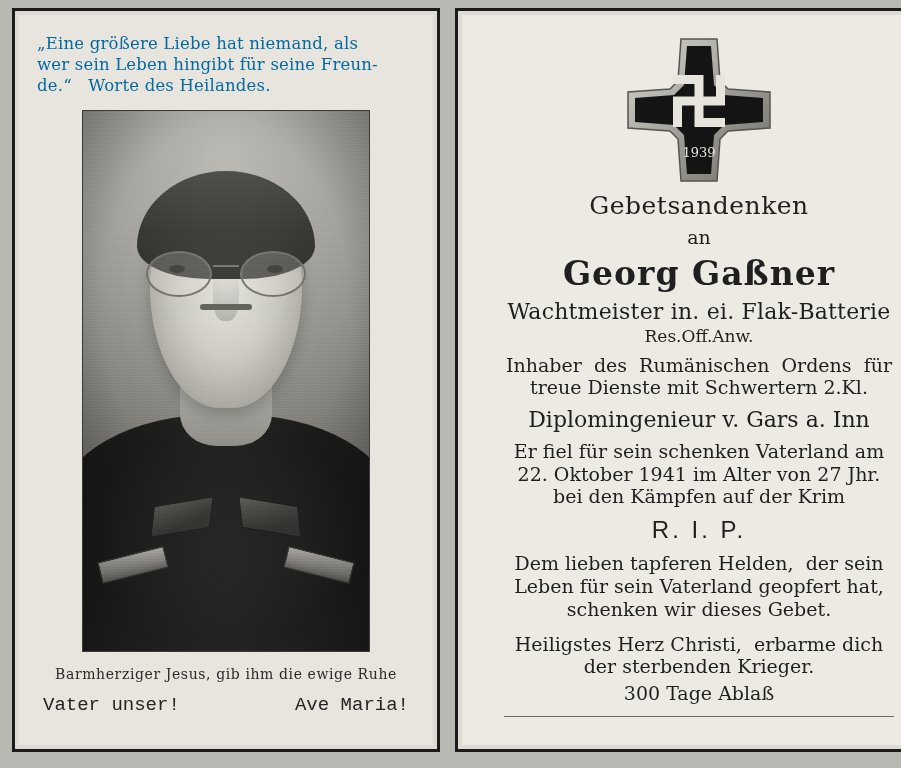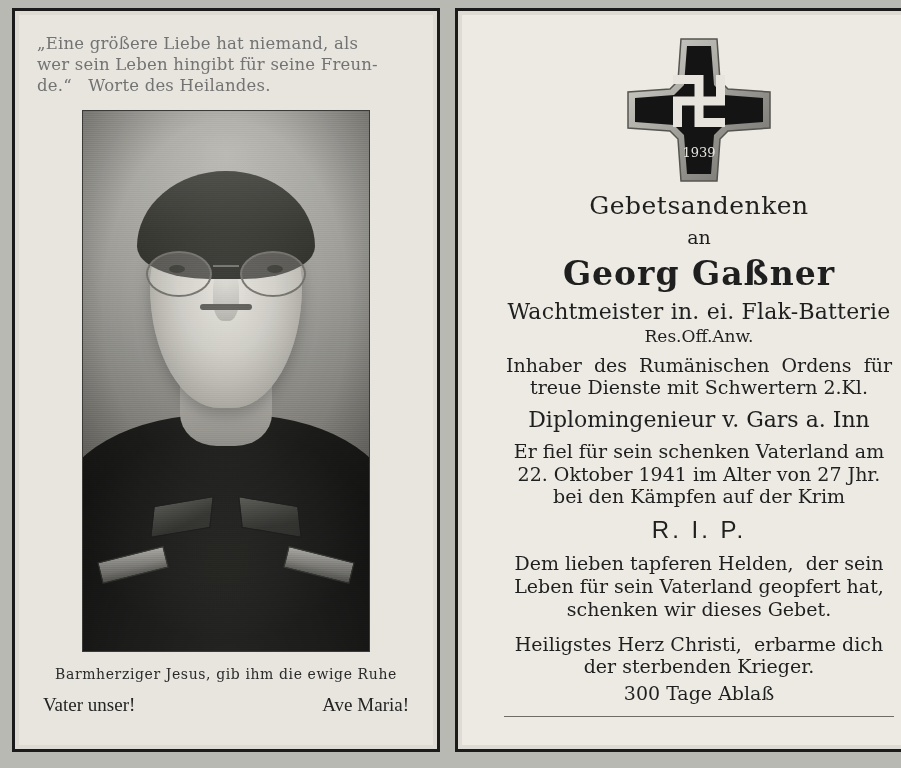--- a/index.html
+++ b/index.html
@@ -51,21 +51,21 @@
   }
   .left-inner {
     border: none;
     background: #e7e5de;
     padding: 16px 18px 10px 18px;
   }
   .quote {
     font-family: "DejaVu Serif", serif;
     font-size: 16.5px;
     line-height: 1.28;
-    color: #737373;
+    color: #0369a1;
     letter-spacing: 0.2px;
     margin: 2px 0 0 0;
   }
 
   .photo-wrap {
     margin: 14px auto 0 auto;
     width: 286px;
     height: 540px;
     border: 1px solid #3a3a38;
     background: #8d8d8a;
@@ -197,21 +197,21 @@
     color: #2a2a2a;
     margin-top: 14px;
     letter-spacing: 0.6px;
   }
   .prayer-row {
     display: flex;
     justify-content: space-between;
     align-items: baseline;
     margin-top: 12px;
     padding: 0 6px;
-    font-family: Liberation Serif, serif;
+    font-family: Liberation Mono, monospace;
     font-size: 19px;
     color: #242424;
   }
 
   
   .right-card {
     left: 455px;
     top: 8px;
     width: 488px;
     height: 744px;

